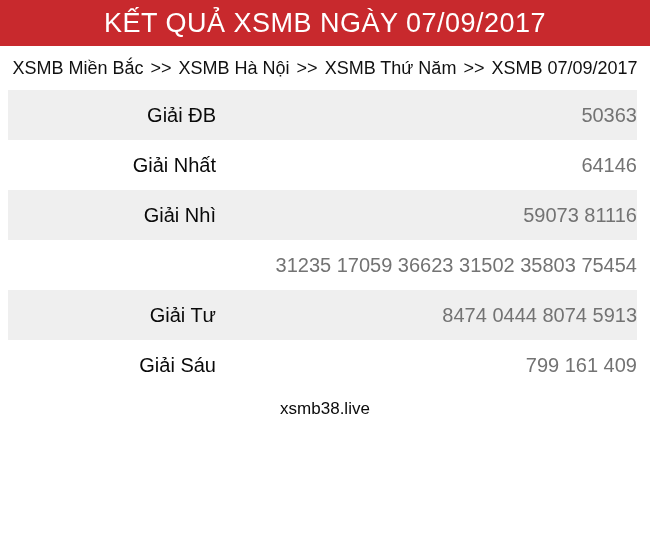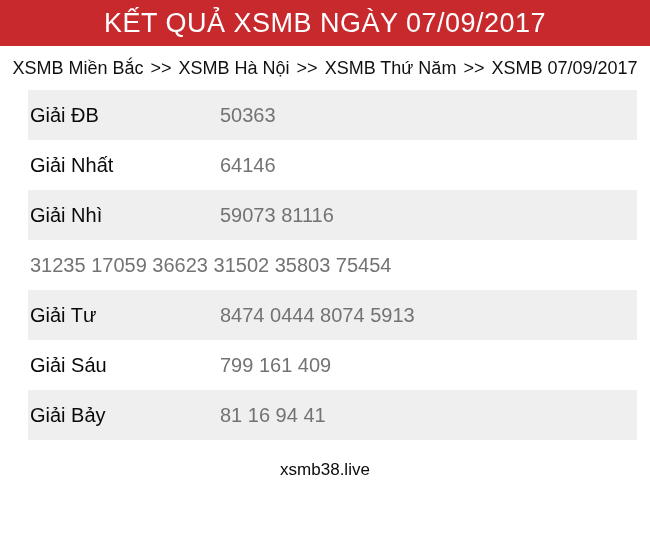--- a/index.html
+++ b/index.html
@@ -1,15 +1,15 @@
 <!DOCTYPE html>
 <html><head>
 <meta charset="utf-8">
 <style>
-  * { margin: 0; padding: 0; box-sizing: border-box; }
+  * { margin: 0; padding: 0; box-sizing: border-box; text-align: right; }
   html, body {
     width: 650px; height: 550px;
     background: #ffffff;
     font-family: "Liberation Sans", "DejaVu Sans", sans-serif;
     color: #0a0a0a;
     overflow: hidden;
   }
   .header-bar {
     width: 100%; height: 46px;
     background: #c8292d;
@@ -27,39 +27,39 @@
     display: flex; align-items: center; justify-content: center;
     font-size: 18px;
     color: #111111;
     white-space: nowrap;
   }
   .bc-item { color: #111111; text-decoration: none; cursor: pointer; }
   .bc-sep { margin: 0 7px; }
   .results-table { width: 100%; }
   .result-row {
     height: 50px;
-    margin: 0 13px 0 28px;
+    margin: 0 13px 0 8px;
     display: flex;
     align-items: center;
-    padding-left: 2px;
+    padding-left: 18px;
     font-size: 20px;
   }
   .result-row:nth-child(odd) { background: #efefef; }
   .prize-label {
     width: 190px;
     flex: 0 0 190px;
     color: #0a0a0a;
   }
   .prize-numbers {
     flex: 1;
     color: #737373;
     white-space: nowrap;
   }
   .footer {
-    margin-top: 20px;
+    margin-top: 9px;
     text-align: center;
     font-size: 17px;
   }
   .site-link { color: #0a0a0a; text-decoration: none; cursor: pointer; }
 </style>
 </head>
 <body>
 
 <div class="header-bar">
   <h1>KẾT QUẢ XSMB NGÀY 07/09/2017</h1>
@@ -92,21 +92,17 @@
     <span class="prize-numbers">31235 17059 36623 31502 35803 75454</span>
   </div>
   <div class="result-row">
     <span class="prize-label">Giải Tư</span>
     <span class="prize-numbers">8474 0444 8074 5913</span>
   </div>
   <div class="result-row">
     <span class="prize-label">Giải Sáu</span>
     <span class="prize-numbers">799 161 409</span>
   </div>
-  <div class="result-row">
-    <span class="prize-label">Giải Bảy</span>
-    <span class="prize-numbers">81 16 94 41</span>
-  </div>
 </div>
 
 <div class="footer">
   <span class="site-link">xsmb38.live</span>
 </div>
 
 </body></html>

